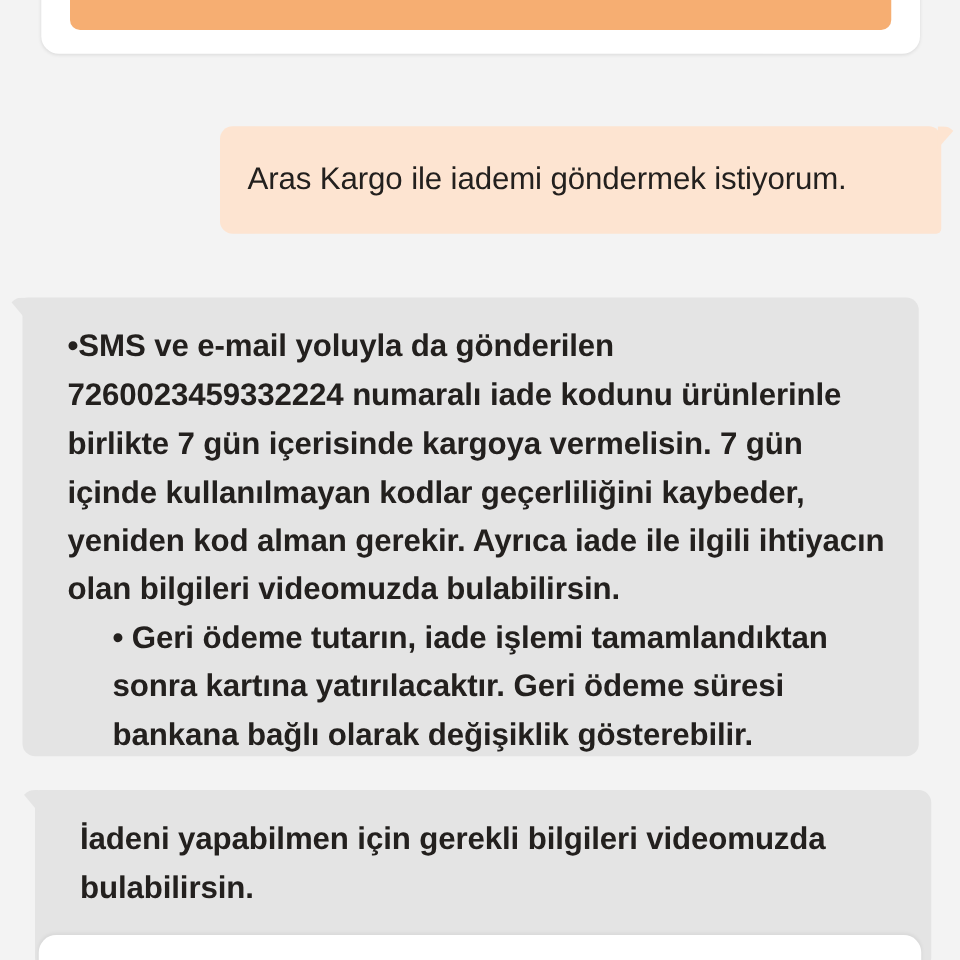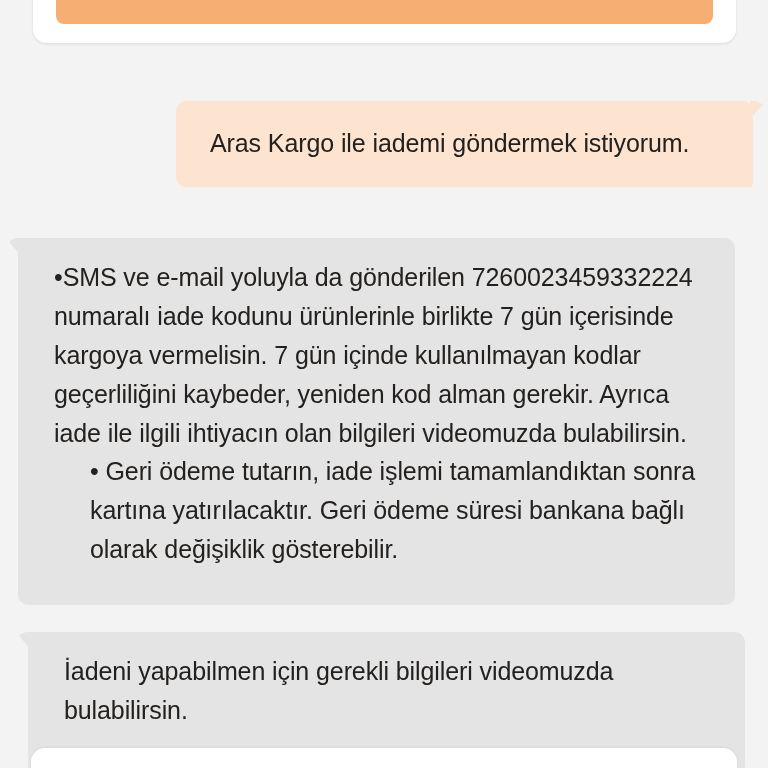--- a/index.html
+++ b/index.html
@@ -56,21 +56,21 @@
     overflow: hidden;
     white-space: nowrap;
   }
 
   
   .bubble-user {
     position: absolute;
     left: 176px;
     top: 101px;
     width: 577px;
-    padding: 23px 26px 24px 34px;
+    padding: 23px 26px 24px 22px;
     background: #fde4d1;
     border-radius: 10px 10px 4px 10px;
     color: #23201e;
     font-size: 25px;
     line-height: 1.55;
     letter-spacing: -0.1px;
   }
   .bubble-user::after {
     content: "";
     position: absolute;
@@ -87,20 +87,21 @@
   .bubble-bot {
     position: absolute;
     left: 18px;
     background: #e4e4e4;
     color: #23201e;
     font-size: 25px;
     line-height: 1.555;
     letter-spacing: -0.1px;
     border-radius: 4px 10px 10px 10px;
     padding: 20px 24px 38px 36px;
+    font-weight: bold;
   }
   .bubble-bot::before {
     content: "";
     position: absolute;
     left: -12px;
     top: 0;
     width: 15px;
     height: 18px;
     background: #e4e4e4;
     border-top-left-radius: 12px;

